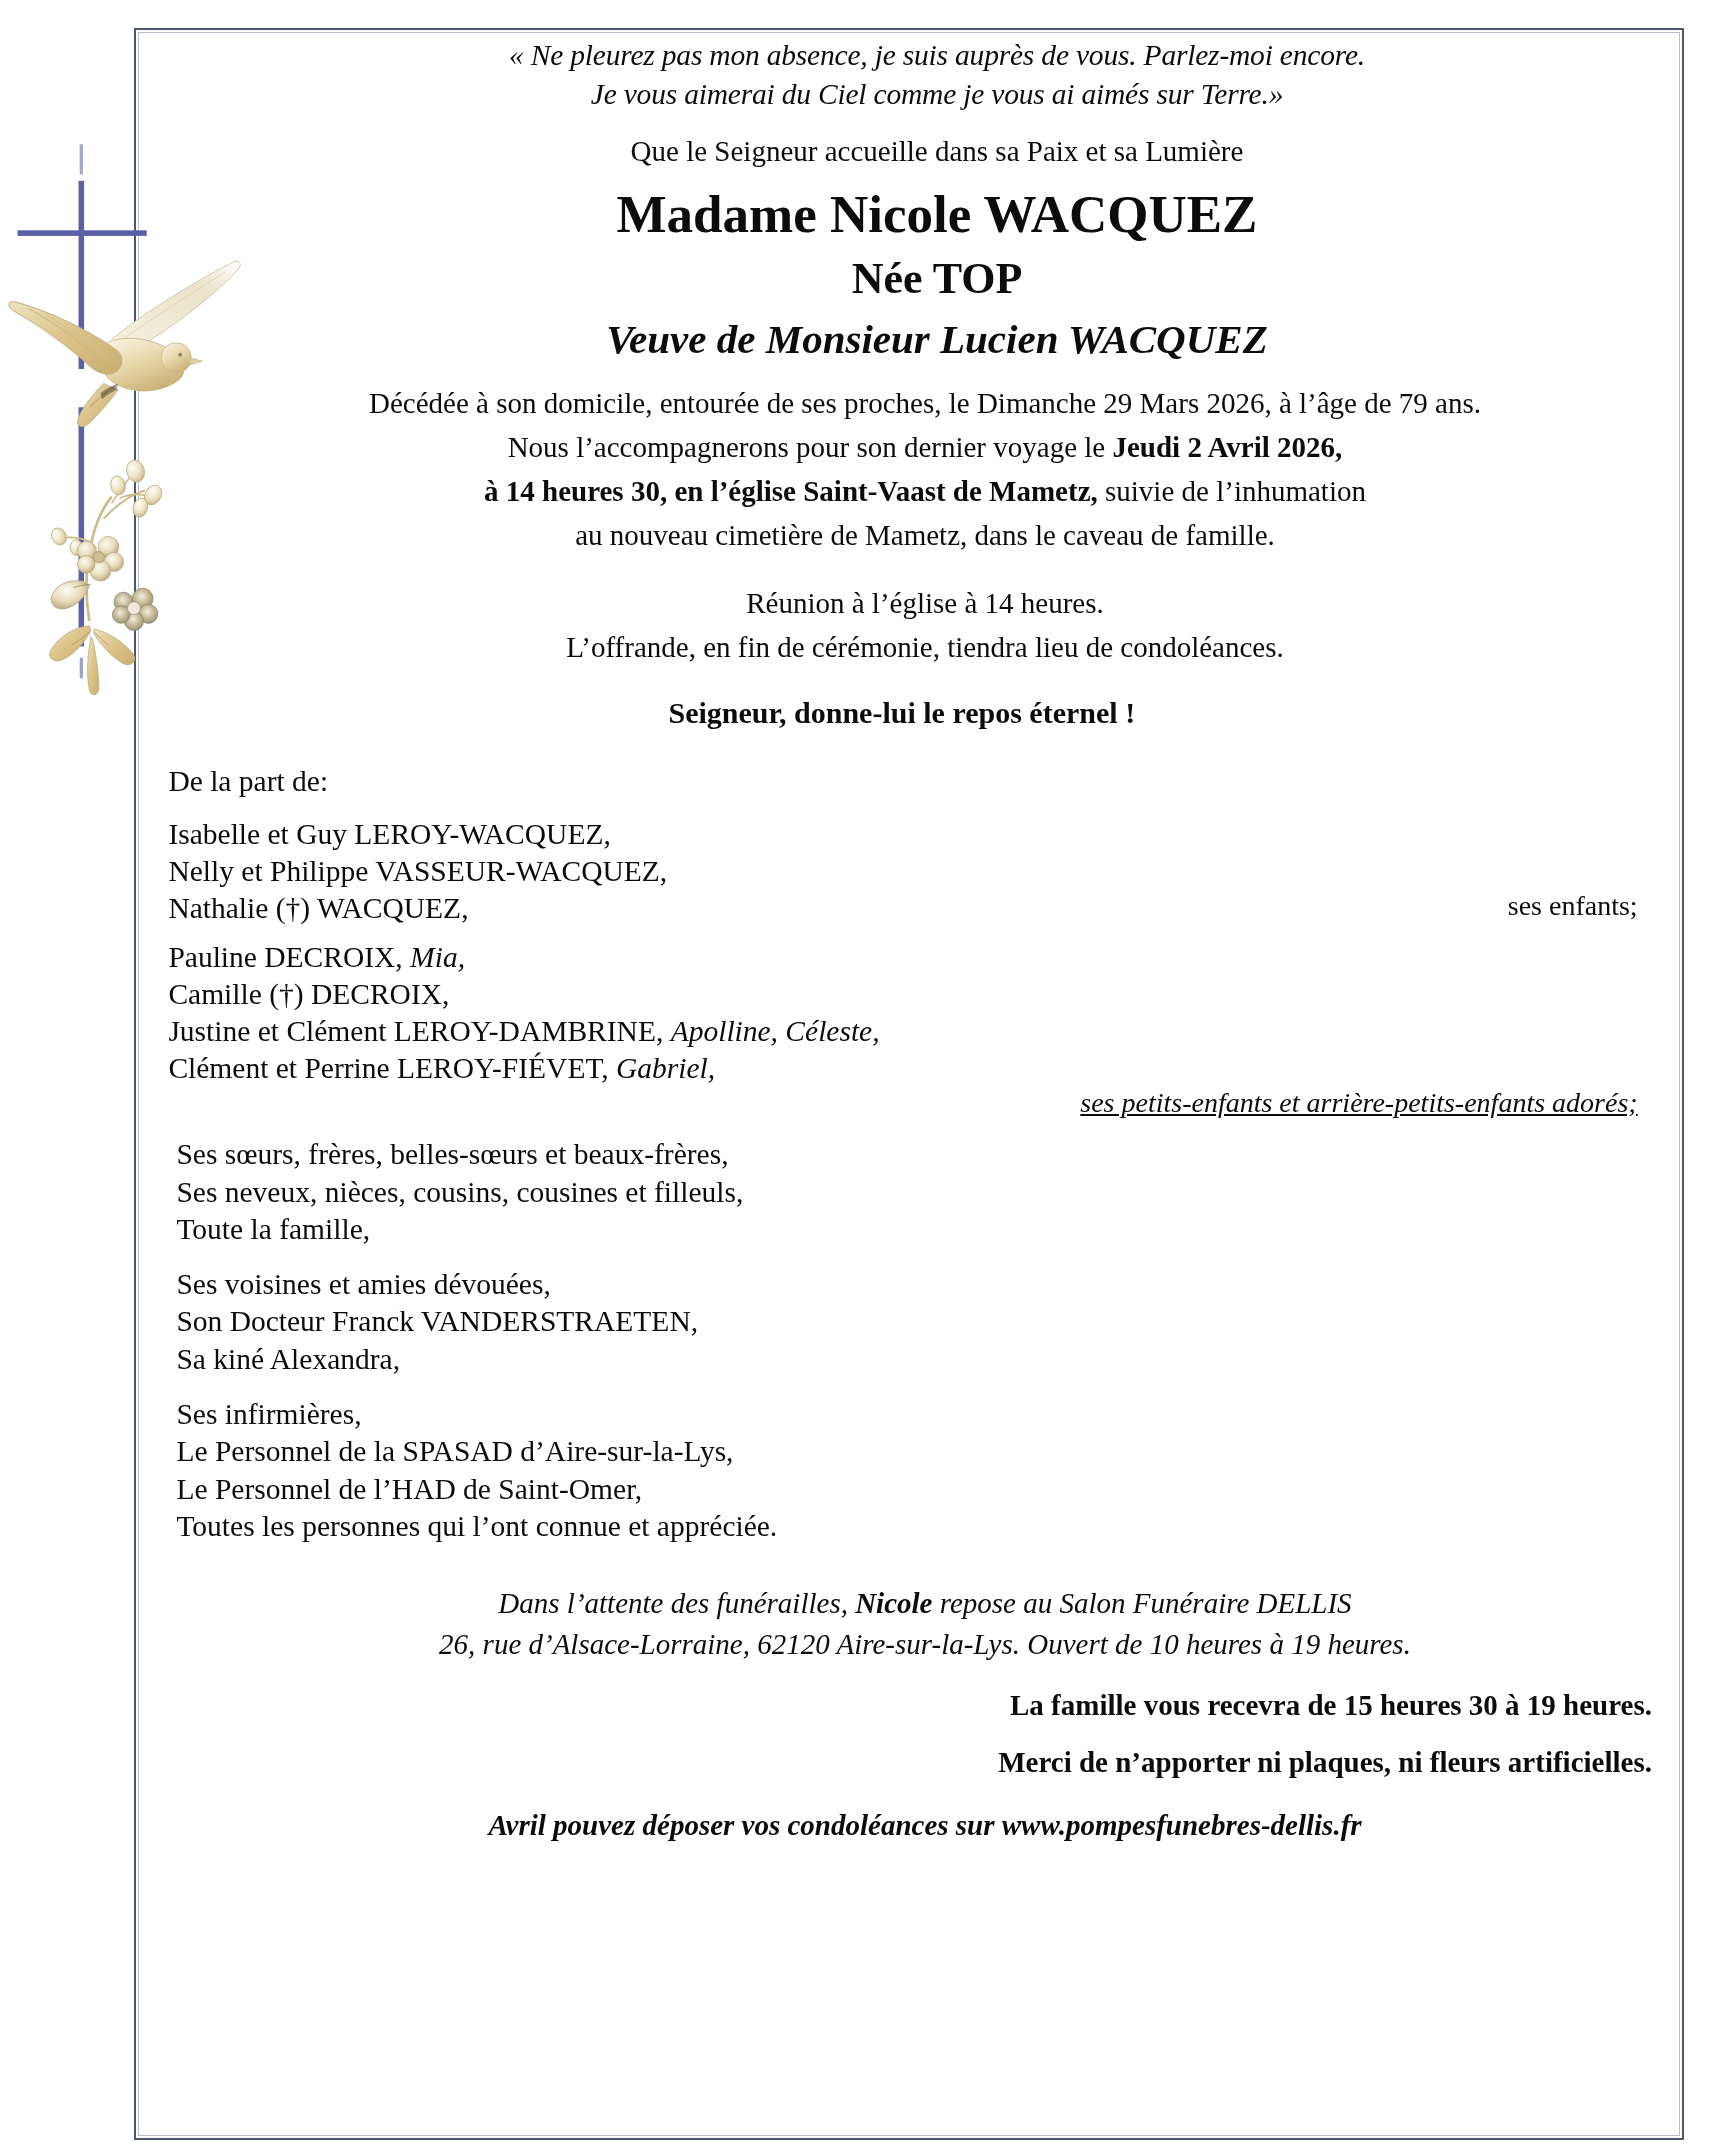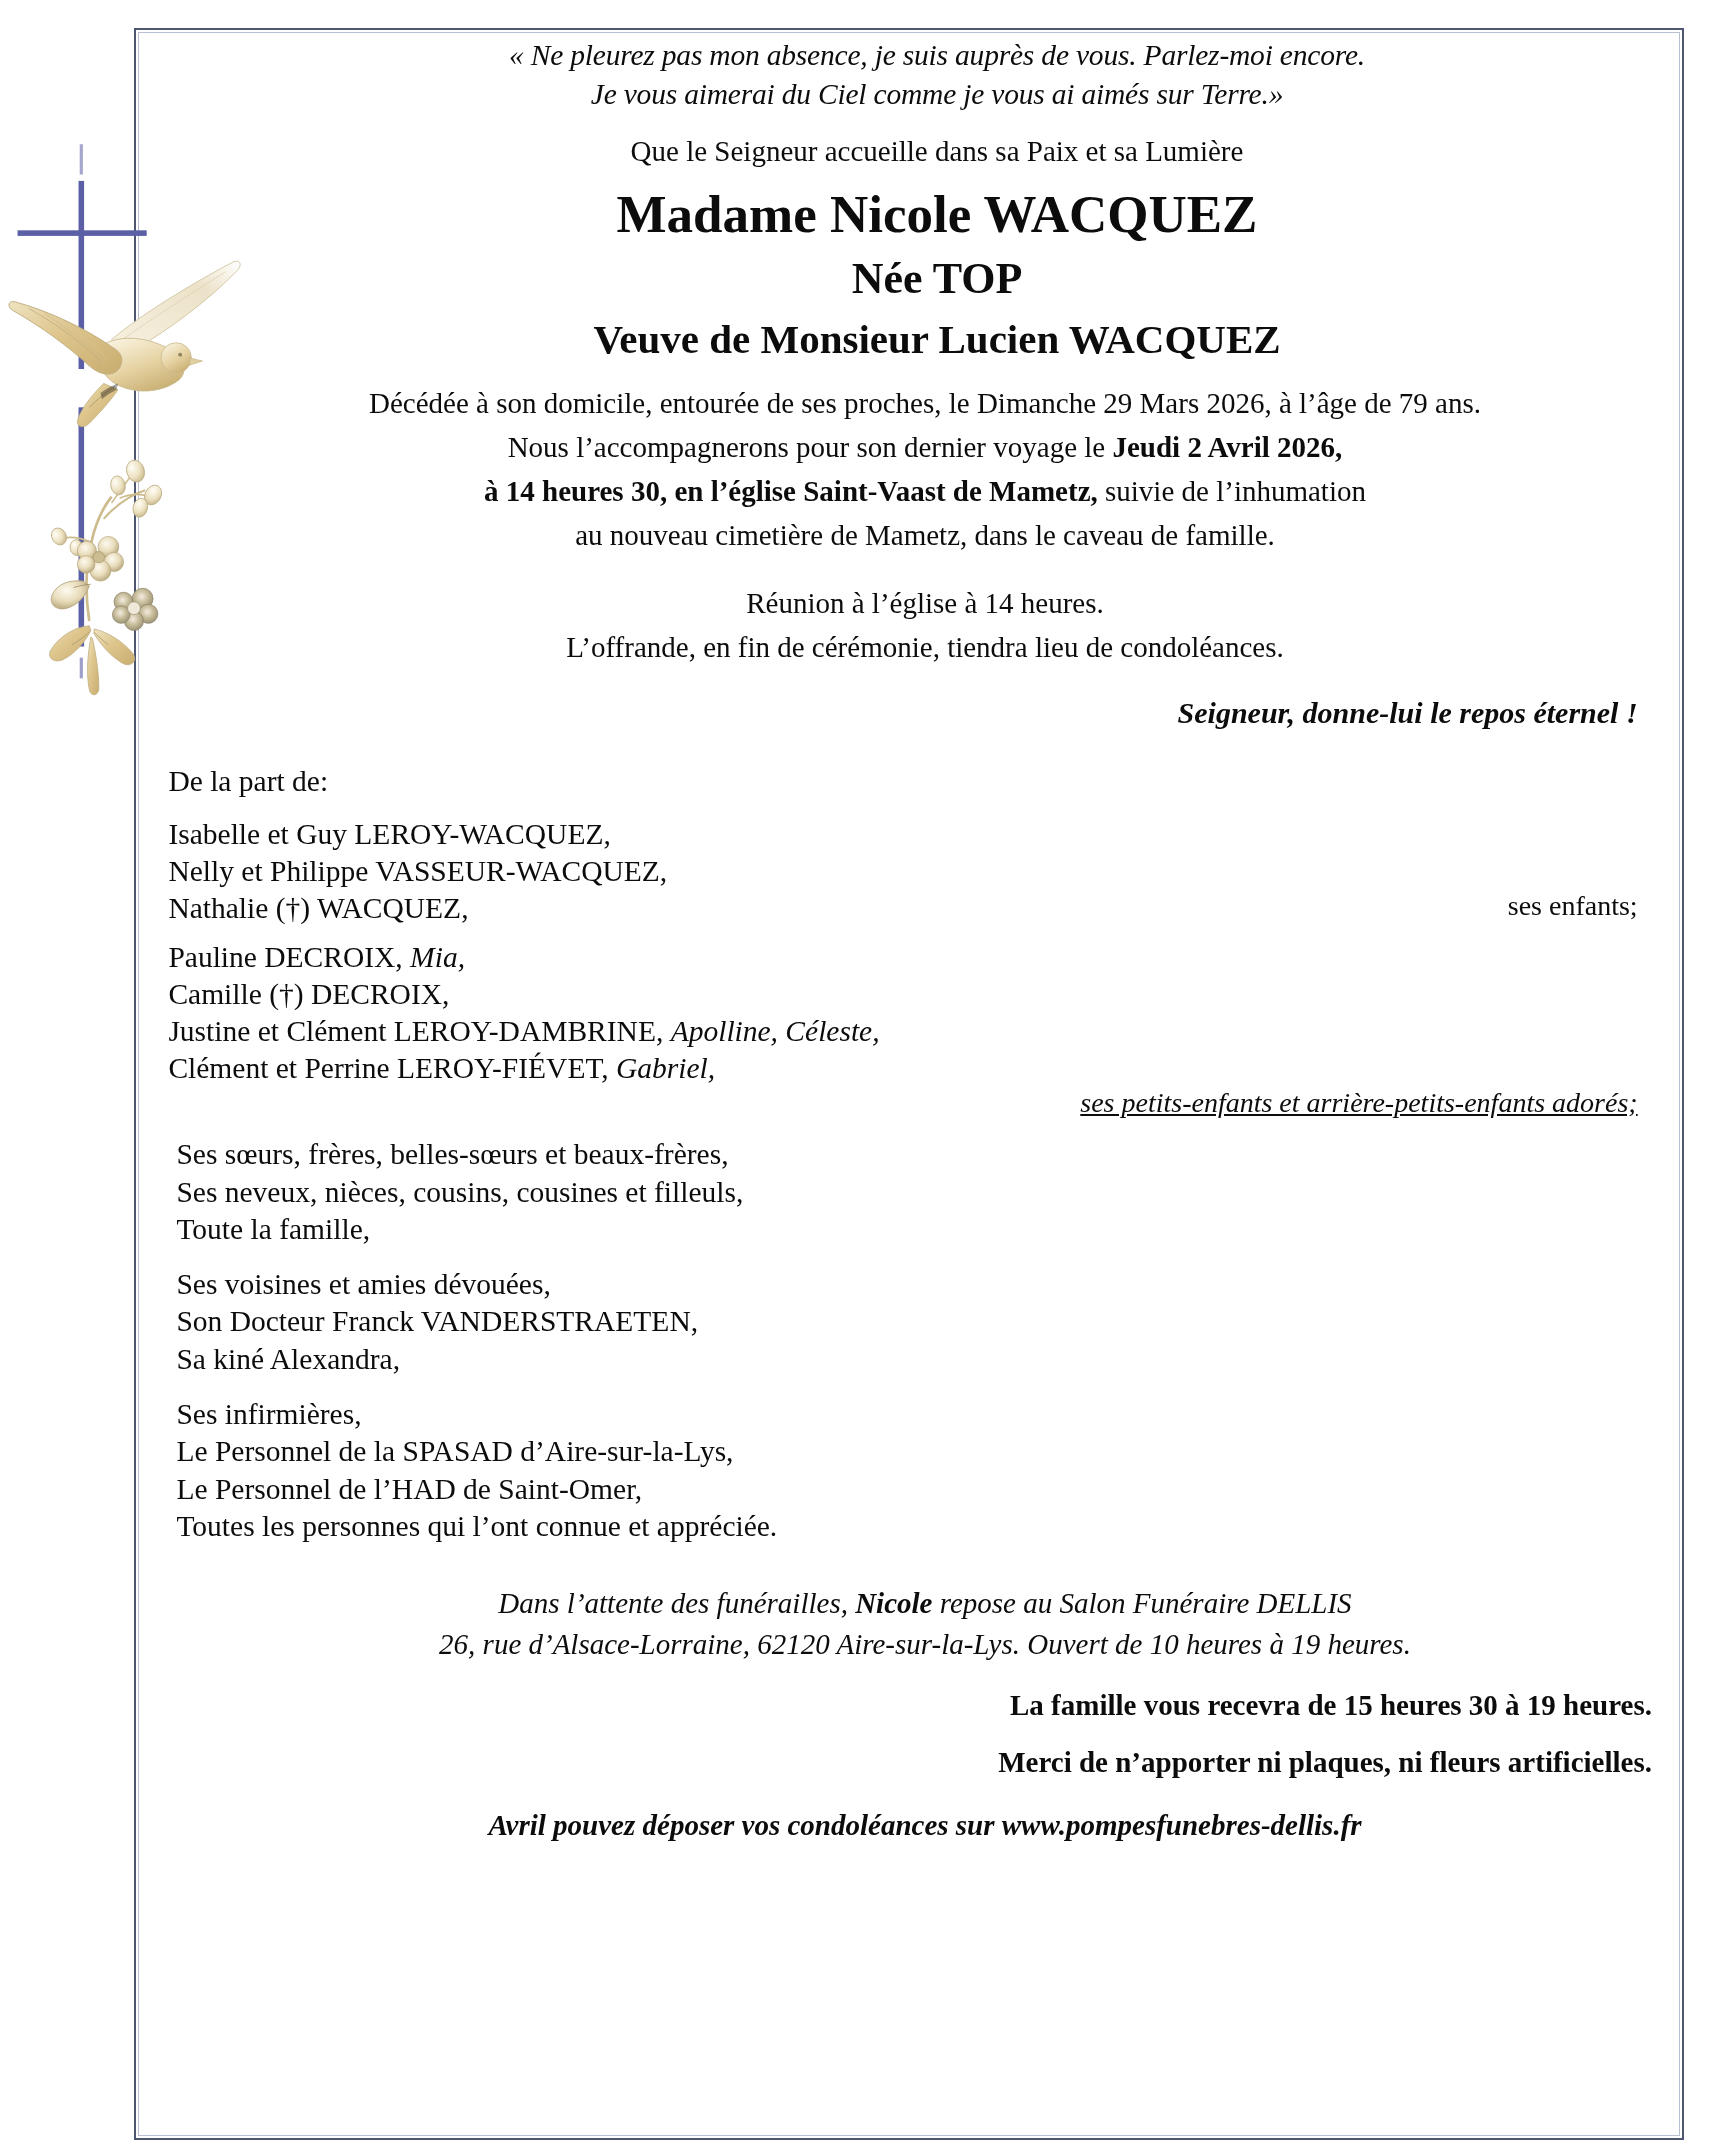--- a/index.html
+++ b/index.html
@@ -89,42 +89,42 @@
     font-size: 44px;
     margin: 9.6px 0 0 0;
     padding-left: 56px;
   }
   .name-widow {
     text-align: center;
     font-weight: bold;
     font-size: 41px;
     margin: 11px 0 0 0;
     padding-left: 56px;
+    font-style: italic;
   }
 
   .ceremony {
     text-align: center;
     font-size: 29px;
     line-height: 1.52;
     margin: 17.5px 0 0 0;
     padding-left: 32px;
   }
   .ceremony b { font-weight: bold; }
 
   .gathering {
     text-align: center;
     font-size: 29px;
     line-height: 1.52;
     margin: 24px 0 0 0;
     padding-left: 32px;
   }
 
   .prayer {
-    text-align: right;
-    font-style: italic;
+    text-align: center;
     font-weight: bold;
     font-size: 30px;
     margin: 27px 0 0 0;
     padding-right: 14.4px;
   }
 
   
   .family {
     margin-top: 35px;
     padding-left: 2.4px;

